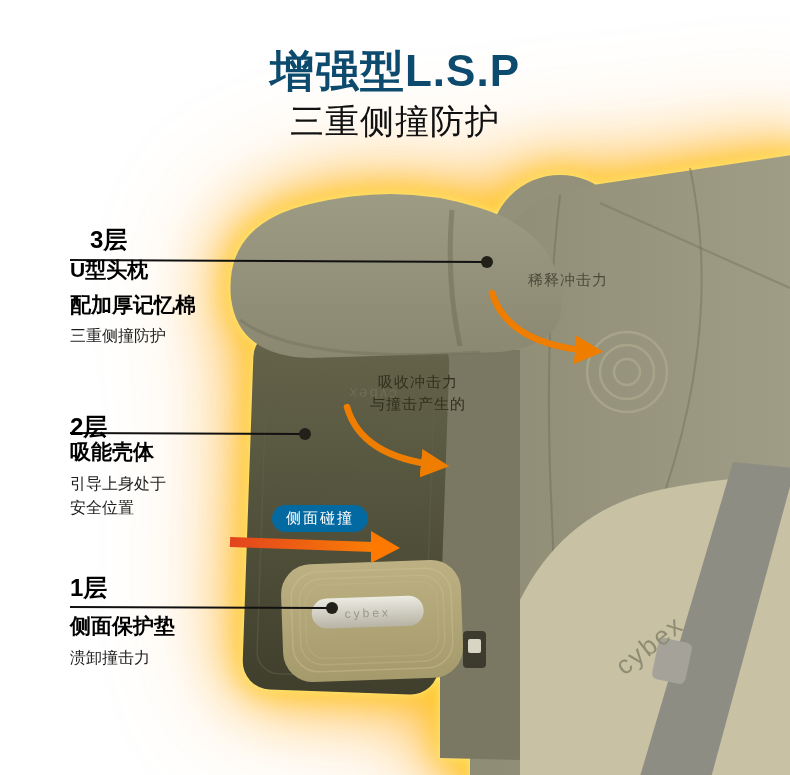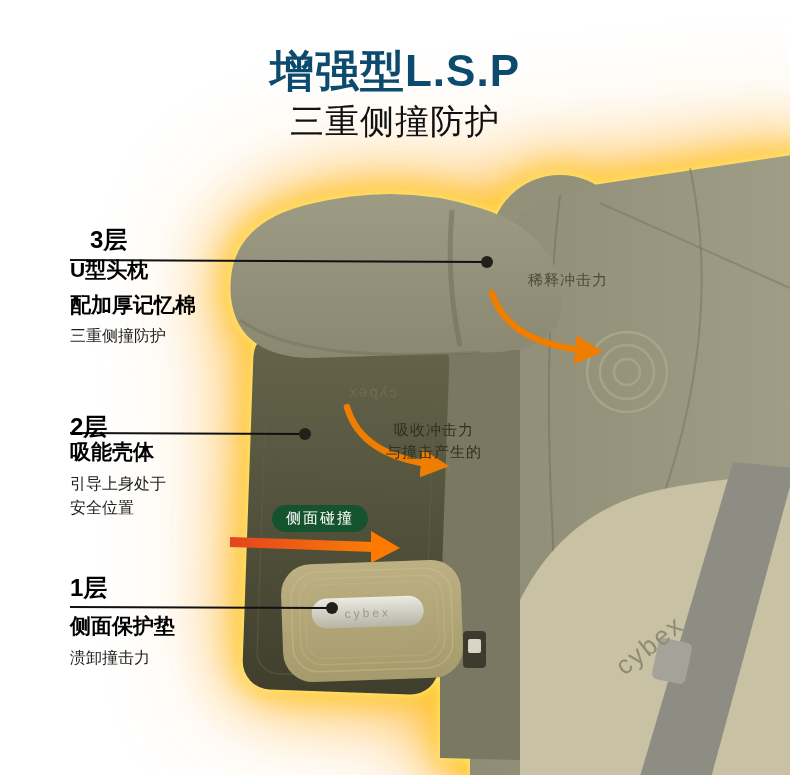--- a/index.html
+++ b/index.html
@@ -8,21 +8,21 @@
   .canvas { position:relative; width:790px; height:775px; background:#fff; overflow:hidden; margin:0 auto; }
   .abs { position:absolute; }
   .title { top:42px; left:0; width:100%; text-align:center; font-size:44px; font-weight:700; color:#0c4a6e; letter-spacing:1px; }
   .subtitle { top:99px; left:0; width:100%; text-align:center; font-size:34px; font-weight:500; color:#111; letter-spacing:1px; }
   .num  { font-size:24px; font-weight:700; color:#000; }
   .h21  { font-size:21px; font-weight:700; color:#000; line-height:28px; }
   .d16  { font-size:16px; color:#1d1d1d; line-height:23px; }
   .callout { font-size:15px; letter-spacing:1px; }
   .callout-dilute { color:#4c4b3a; }
   .callout-absorb { width:132px; text-align:center; color:#30301e; line-height:22px; }
-  .badge { background:#14532d; color:#ffffff; font-size:15px; letter-spacing:2px;
+  .badge { background:#0369a1; color:#ffffff; font-size:15px; letter-spacing:2px;
            padding:4px 14px; border-radius:15px; }
   svg.scene { position:absolute; left:0; top:0; z-index:0; }
   .txt { z-index:2; }
   .seat-glow { filter: drop-shadow(0 0 5px #ffe97a) drop-shadow(0 0 14px #ffcf33)
                drop-shadow(0 0 30px rgba(255,176,0,.8)) drop-shadow(0 0 55px rgba(255,150,0,.4)); }
 </style>
 </head>
 <body>
 
 <div class="canvas">
@@ -140,19 +140,19 @@
   <div class="abs txt num" style="left:70px; top:398px;margin-top:13px;">2层</div>
   <div class="abs txt h21" style="left:70px; top:438px;">吸能壳体</div>
   <div class="abs txt d16" style="left:70px; top:472px;">引导上身处于</div>
   <div class="abs txt d16" style="left:70px; top:496px;">安全位置</div>
 
   <div class="abs txt num" style="left:70px; top:572px;">1层</div>
   <div class="abs txt h21" style="left:70px; top:612px;">侧面保护垫</div>
   <div class="abs txt d16" style="left:70px; top:646px;">溃卸撞击力</div>
 
   <div class="abs txt callout callout-dilute" style="left:528px; top:271px;">稀释冲击力</div>
-  <div class="abs txt callout callout-absorb" style="left:368px; top:371px;margin-top:48px;">
+  <div class="abs txt callout callout-absorb" style="left:352px; top:371px;">
     <div>吸收冲击力</div>
     <div>与撞击产生的</div>
   </div>
   <div class="abs txt badge" style="left:272px; top:505px;">侧面碰撞</div>
 
 </div>
 
 </body></html>

